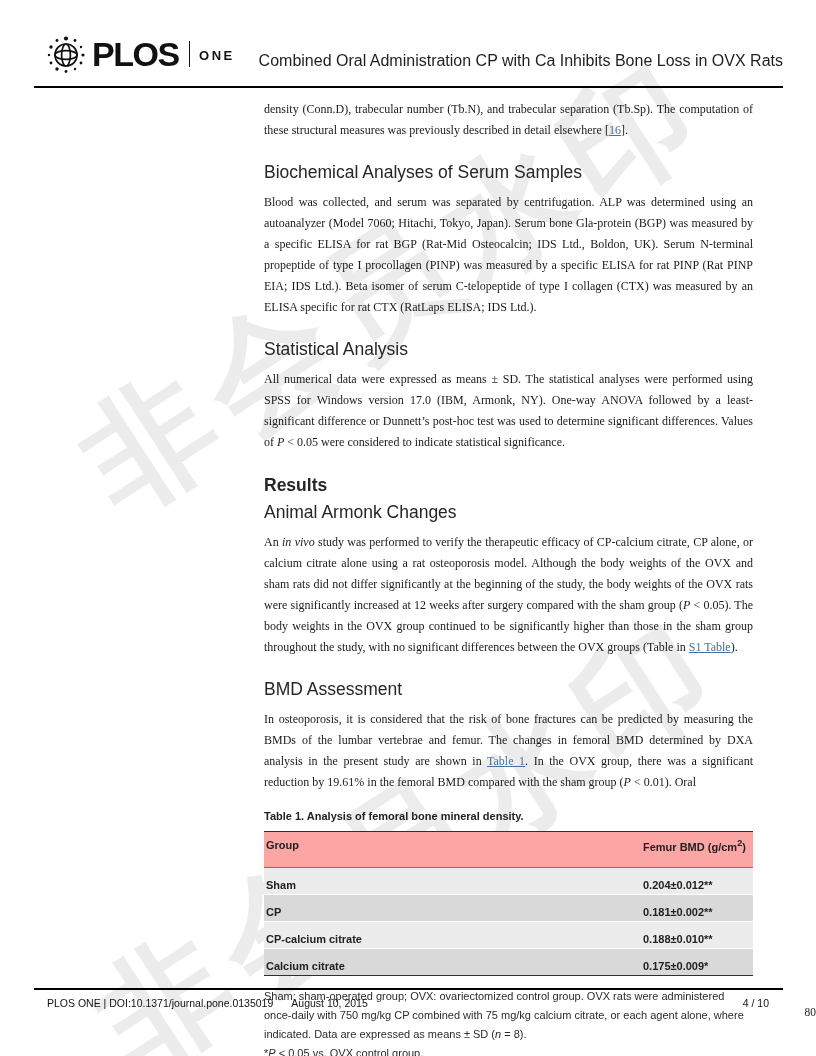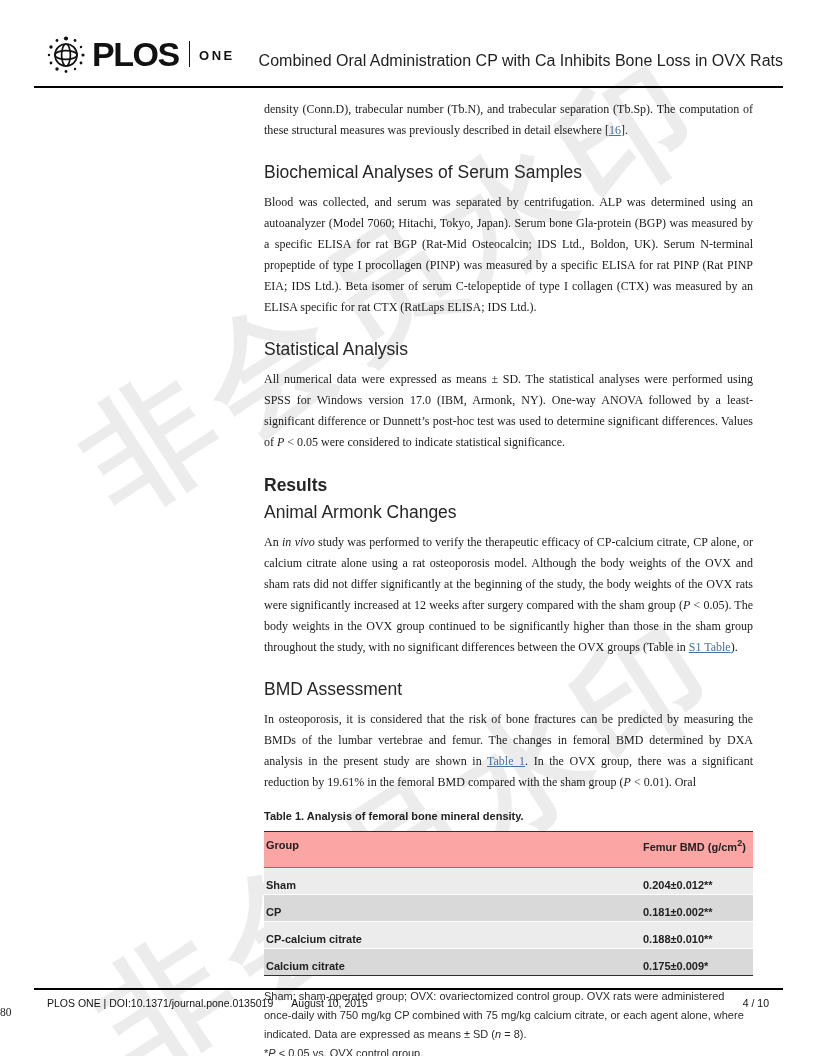--- a/index.html
+++ b/index.html
@@ -83,21 +83,21 @@
   .ftr-left {
     position:absolute; z-index:2; left:47px; top:997px;
     font-family:"Liberation Sans", sans-serif; font-size:10.5px; color:#111;
   }
   .ftr-left .date { margin-left:18px;text-align:center; }
   .ftr-right {
     position:absolute; z-index:2; right:47px; top:997px;
     font-family:"Liberation Sans", sans-serif; font-size:10.5px; color:#111;
   }
   .page-num {
-    position:absolute; z-index:2; left:0; width:100%; top:1006px; text-align:left;
+    position:absolute; z-index:2; left:0; width:100%; top:1006px; text-align:right;
     font-family:"Liberation Serif", serif; font-size:11.5px; color:#222;
   }
 </style>
 </head>
 <body>
 
 <div class="page">
 
   <div class="watermark wm-1">非会员水印</div>
   <div class="watermark wm-2">非会员水印</div>

